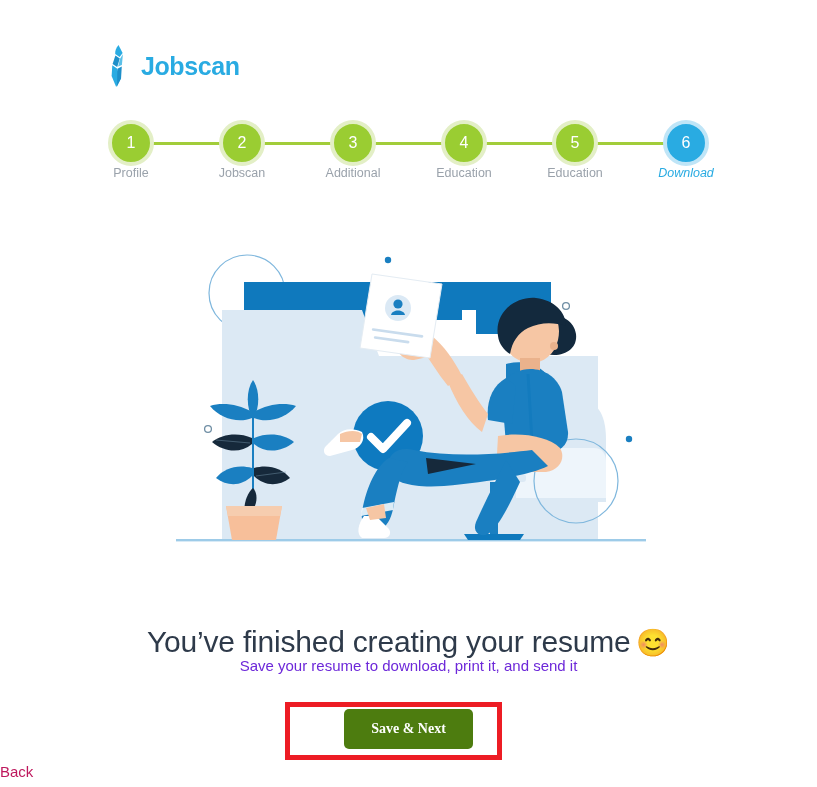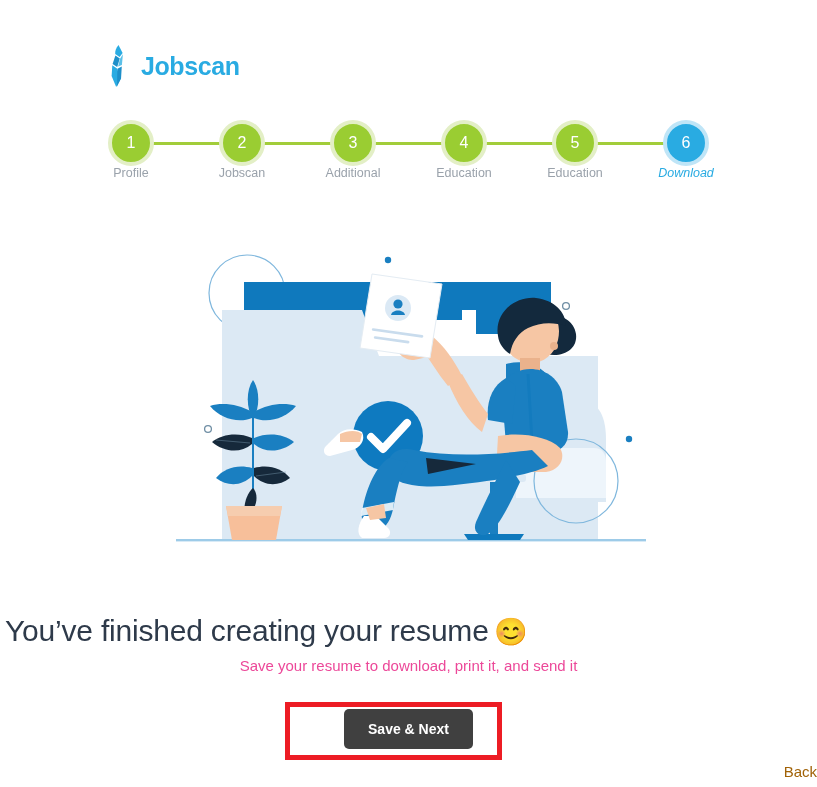--- a/index.html
+++ b/index.html
@@ -98,74 +98,74 @@
     height: 320px;
   }
   .illustration svg { display: block; width: 100%; height: 100%; }
 
   
   .headline {
     position: absolute;
     left: 0;
     right: 0;
     top: 609px;
-    text-align: left;
+    text-align: center;
     font-size: 30px;
     color: #2e3a4a;
     font-weight: normal;
-    margin: 5px;
+    margin: 16px;
     letter-spacing: -0.2px;
   }
   .headline .emoji { font-size: 27px; margin-left: 6px; }
   .subhead {
     position: absolute;
     left: 0;
     right: 0;
     top: 657px;
     text-align: center;
     font-size: 15px;
-    color: #ec4899;
+    color: #6d28d9;
     margin: 0;
   }
 
   
   .highlight-box {
     position: absolute;
     left: 285px;
     top: 702px;
     width: 207px;
     height: 48px;
     border: 5px solid #ed1c24;
     box-sizing: content-box;
     pointer-events: none;
   }
   .save-next {
     position: absolute;
     left: 344px;
     top: 709px;
     width: 129px;
     height: 40px;
-    background: #404040;
+    background: #4d7c0f;
     color: #ffffff;
     border: none;
     border-radius: 5px;
-    font-family: Liberation Sans, sans-serif;
+    font-family: Liberation Serif, serif;
     font-size: 14px;
     font-weight: bold;
     cursor: pointer;
     padding: 0;
   }
   .back-link {
     position: absolute;
     left: 0;
     right: 0;
     top: 763px;
-    text-align: right;
+    text-align: left;
     font-size: 15px;
-    color: #a16207;
+    color: #be185d;
     text-decoration: none;
     cursor: pointer;
   }
 </style>
 </head>
 <body>
 
 <div class="brand">
   <span class="brand-mark">
     <svg viewBox="0 0 22 44" xmlns="http://www.w3.org/2000/svg">

